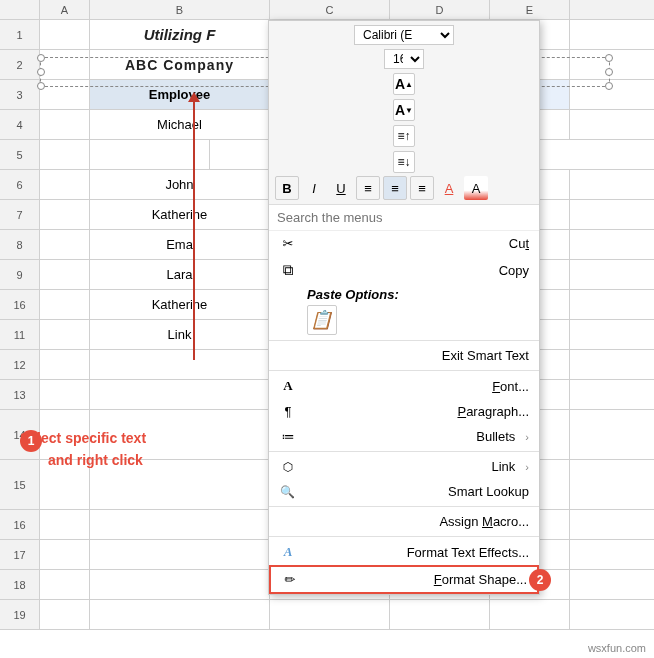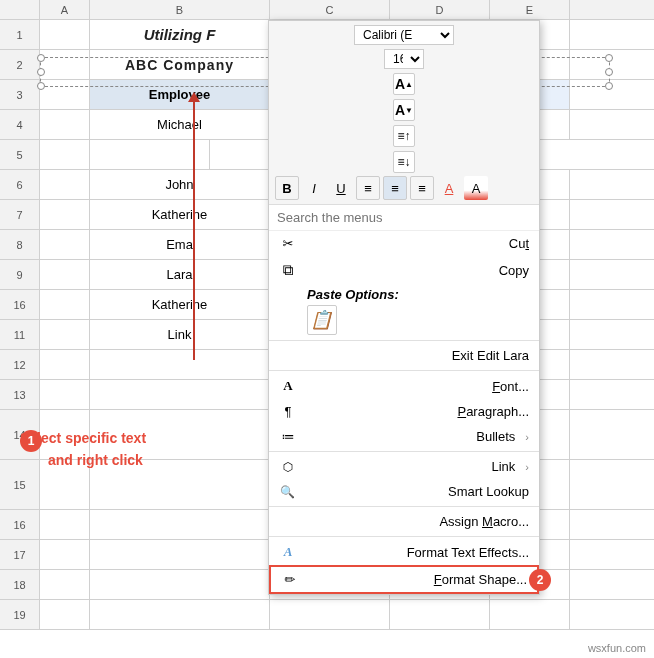--- a/index.html
+++ b/index.html
@@ -569,21 +569,21 @@
         <span class="paste-options-label">Paste Options:</span>
         <div style="display:flex; gap:4px;">
           <div class="paste-icon-btn" style="font-size:18px;">📋</div>
         </div>
       </div>
     </div>
     <div class="menu-divider"></div>
 
     <div class="menu-item">
       <span class="icon"></span>
-      <span class="label">Exit Edit Lara</span>
+      <span class="label">Exit Smart Text</span>
     </div>
     <div class="menu-divider"></div>
 
     <div class="menu-item">
       <span class="icon" style="font-weight:bold; font-family:serif;">A</span>
       <span class="label"><u>F</u>ont...</span>
     </div>
 
     <div class="menu-item">
       <span class="icon">¶</span>

